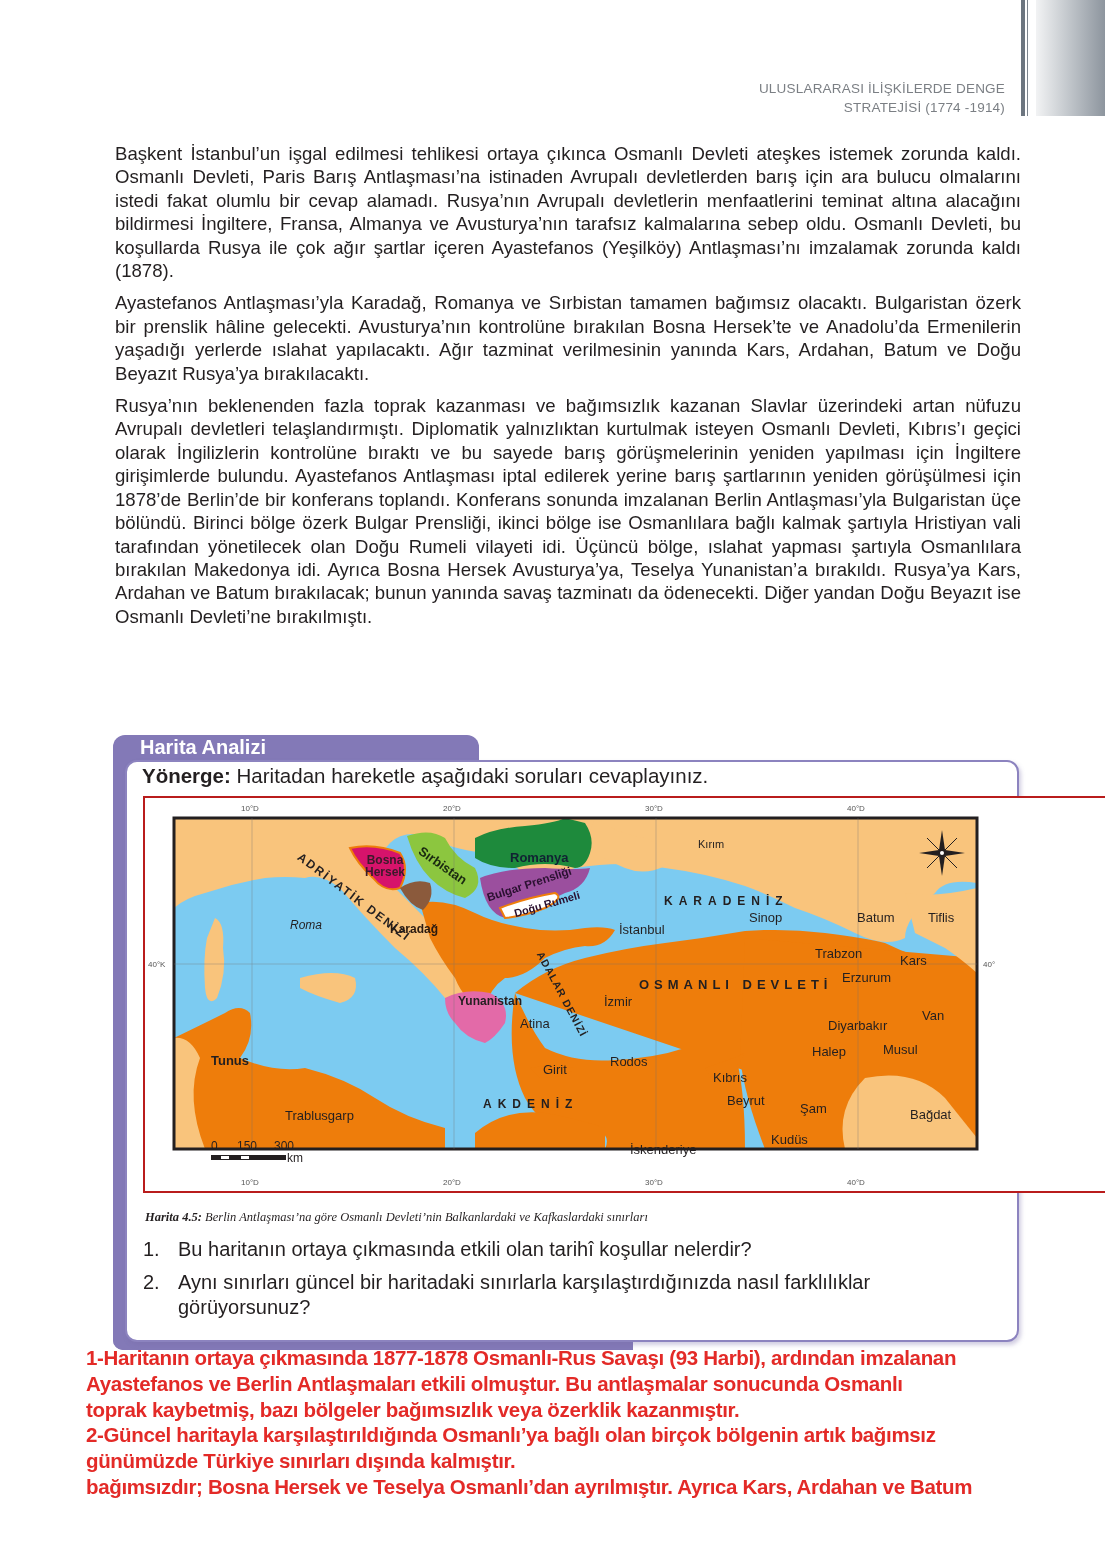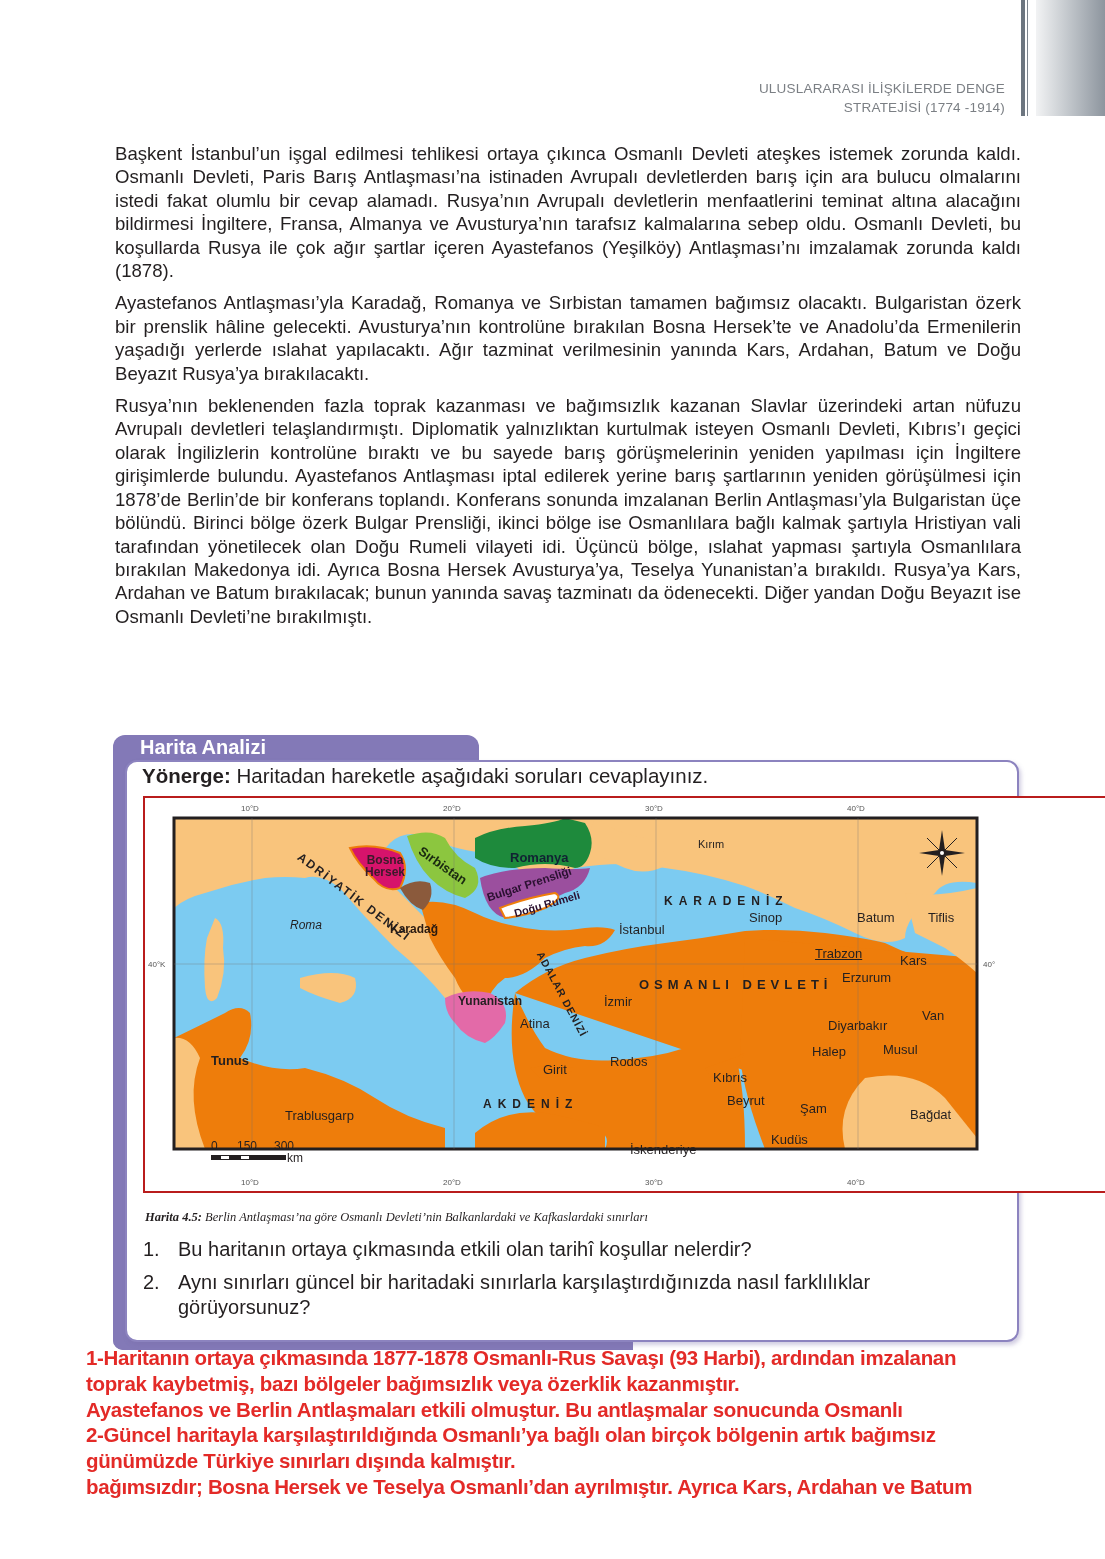--- a/index.html
+++ b/index.html
@@ -151,21 +151,21 @@
   <span style="position:absolute;left:370px;top:190px;font-size:10.5px;font-weight:bold;letter-spacing:1px;color:#231f20;transform:rotate(62deg);">ADALAR DENİZİ</span>
   <span style="position:absolute;left:338px;top:299px;font-size:12px;font-weight:bold;letter-spacing:6px;color:#231f20;">AKDENİZ</span>
   <span style="position:absolute;left:494px;top:179px;font-size:13px;font-weight:bold;letter-spacing:5px;color:#231f20;">OSMANLI DEVLETİ</span>
 
   <span style="position:absolute;left:145px;top:120px;font-size:12px;color:#231f20;font-style:italic;">Roma</span>
   <span style="position:absolute;left:474px;top:124px;font-size:13px;color:#231f20;">İstanbul</span>
   <span style="position:absolute;left:604px;top:112px;font-size:13px;color:#231f20;">Sinop</span>
   <span style="position:absolute;left:553px;top:40px;font-size:11px;color:#231f20;">Kırım</span>
   <span style="position:absolute;left:712px;top:112px;font-size:13px;color:#231f20;">Batum</span>
   <span style="position:absolute;left:783px;top:112px;font-size:13px;color:#231f20;">Tiflis</span>
-  <span style="position:absolute;left:670px;top:148px;font-size:13px;color:#231f20;text-decoration:underline;">Trabzon</span>
+  <span style="position:absolute;left:670px;top:148px;font-size:13px;color:#231f20;">Trabzon</span>
   <span style="position:absolute;left:755px;top:155px;font-size:13px;color:#231f20;">Kars</span>
   <span style="position:absolute;left:697px;top:172px;font-size:13px;color:#231f20;">Erzurum</span>
   <span style="position:absolute;left:459px;top:196px;font-size:13px;color:#231f20;">İzmir</span>
   <span style="position:absolute;left:375px;top:218px;font-size:13px;color:#231f20;">Atina</span>
   <span style="position:absolute;left:777px;top:210px;font-size:13px;color:#231f20;">Van</span>
   <span style="position:absolute;left:683px;top:220px;font-size:13px;color:#231f20;">Diyarbakır</span>
   <span style="position:absolute;left:667px;top:246px;font-size:13px;color:#231f20;">Halep</span>
   <span style="position:absolute;left:738px;top:244px;font-size:13px;color:#231f20;">Musul</span>
   <span style="position:absolute;left:465px;top:256px;font-size:13px;color:#231f20;">Rodos</span>
   <span style="position:absolute;left:398px;top:264px;font-size:13px;color:#231f20;">Girit</span>
@@ -210,18 +210,18 @@
     <span>Bu haritanın ortaya çıkmasında etkili olan tarihî koşullar nelerdir?</span>
   </div>
   <div class="q">
     <span class="qn">2.</span>
     <span style="width:760px;">Aynı sınırları güncel bir haritadaki sınırlarla karşılaştırdığınızda nasıl farklılıklar görüyorsunuz?</span>
   </div>
 </div>
 
 <div class="answer">
   <div>1-Haritanın ortaya çıkmasında 1877-1878 Osmanlı-Rus Savaşı (93 Harbi), ardından imzalanan</div>
+  <div>Ayastefanos ve Berlin Antlaşmaları etkili olmuştur. Bu antlaşmalar sonucunda Osmanlı</div>
   <div>toprak kaybetmiş, bazı bölgeler bağımsızlık veya özerklik kazanmıştır.</div>
-  <div>Ayastefanos ve Berlin Antlaşmaları etkili olmuştur. Bu antlaşmalar sonucunda Osmanlı</div>
   <div>2-Güncel haritayla karşılaştırıldığında Osmanlı’ya bağlı olan birçok bölgenin artık bağımsız</div>
   <div>günümüzde Türkiye sınırları dışında kalmıştır.</div>
   <div>bağımsızdır; Bosna Hersek ve Teselya Osmanlı’dan ayrılmıştır. Ayrıca Kars, Ardahan ve Batum</div>
 </div>
 
 </body></html>

